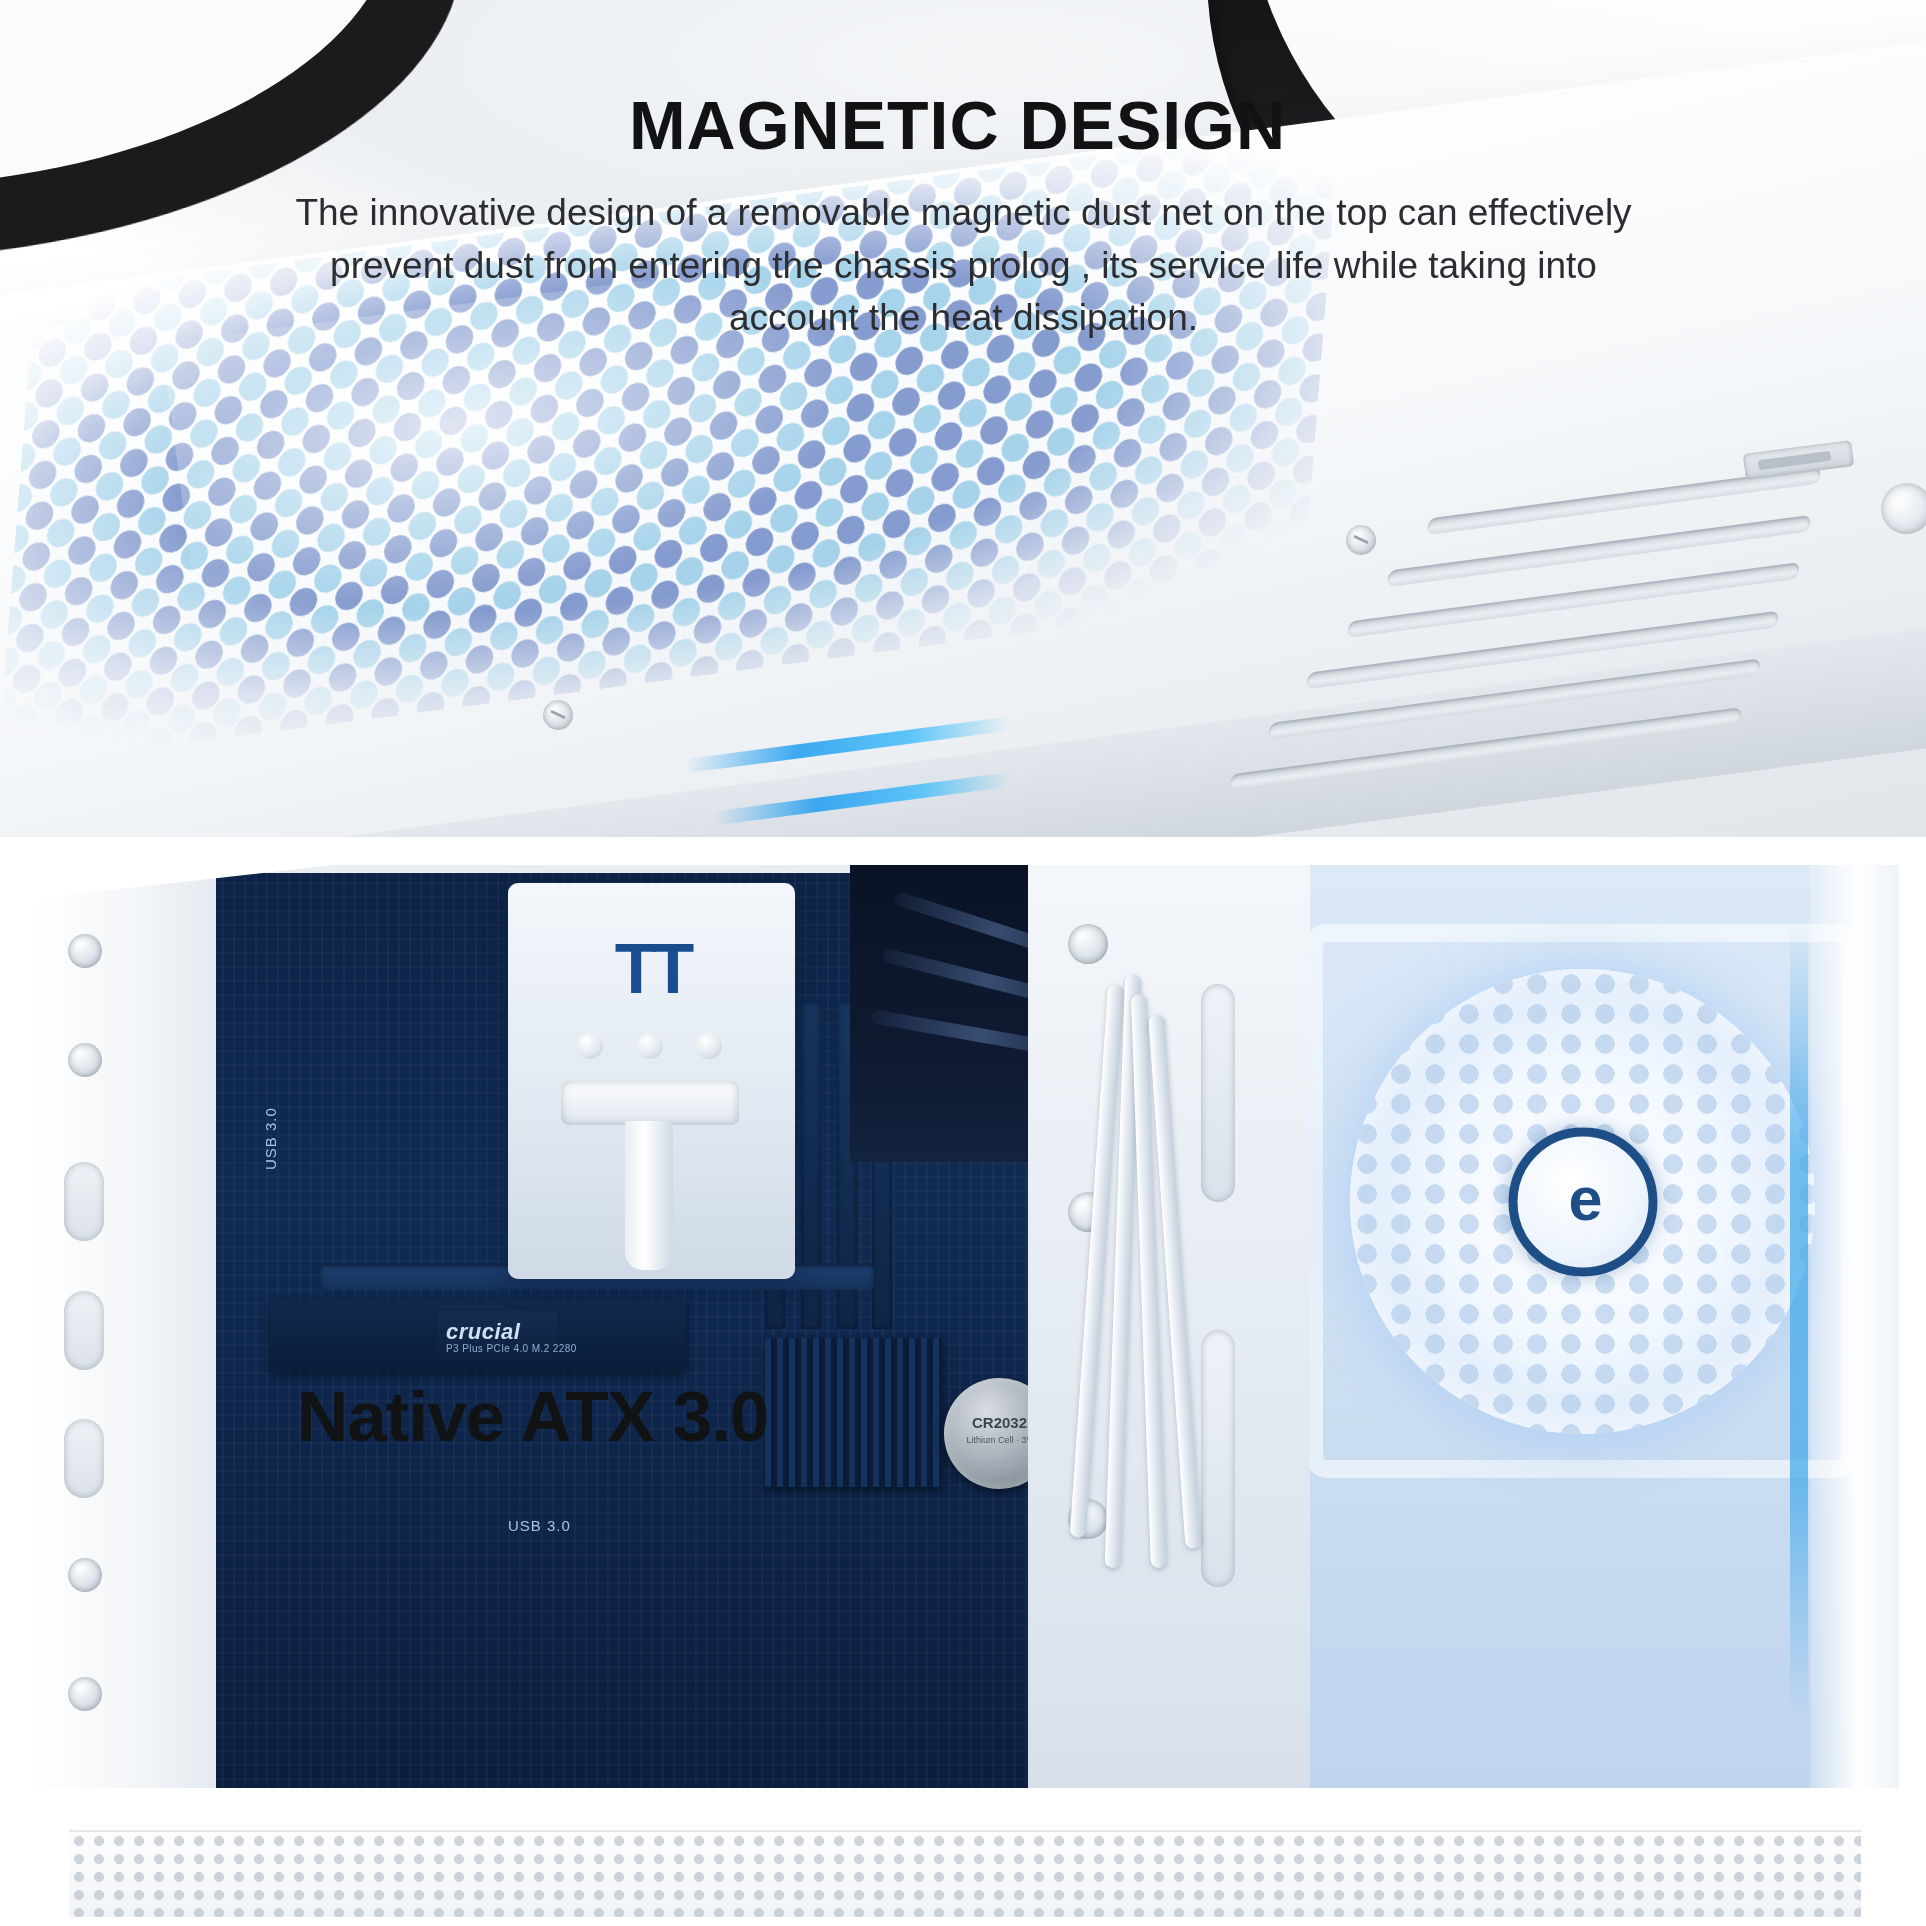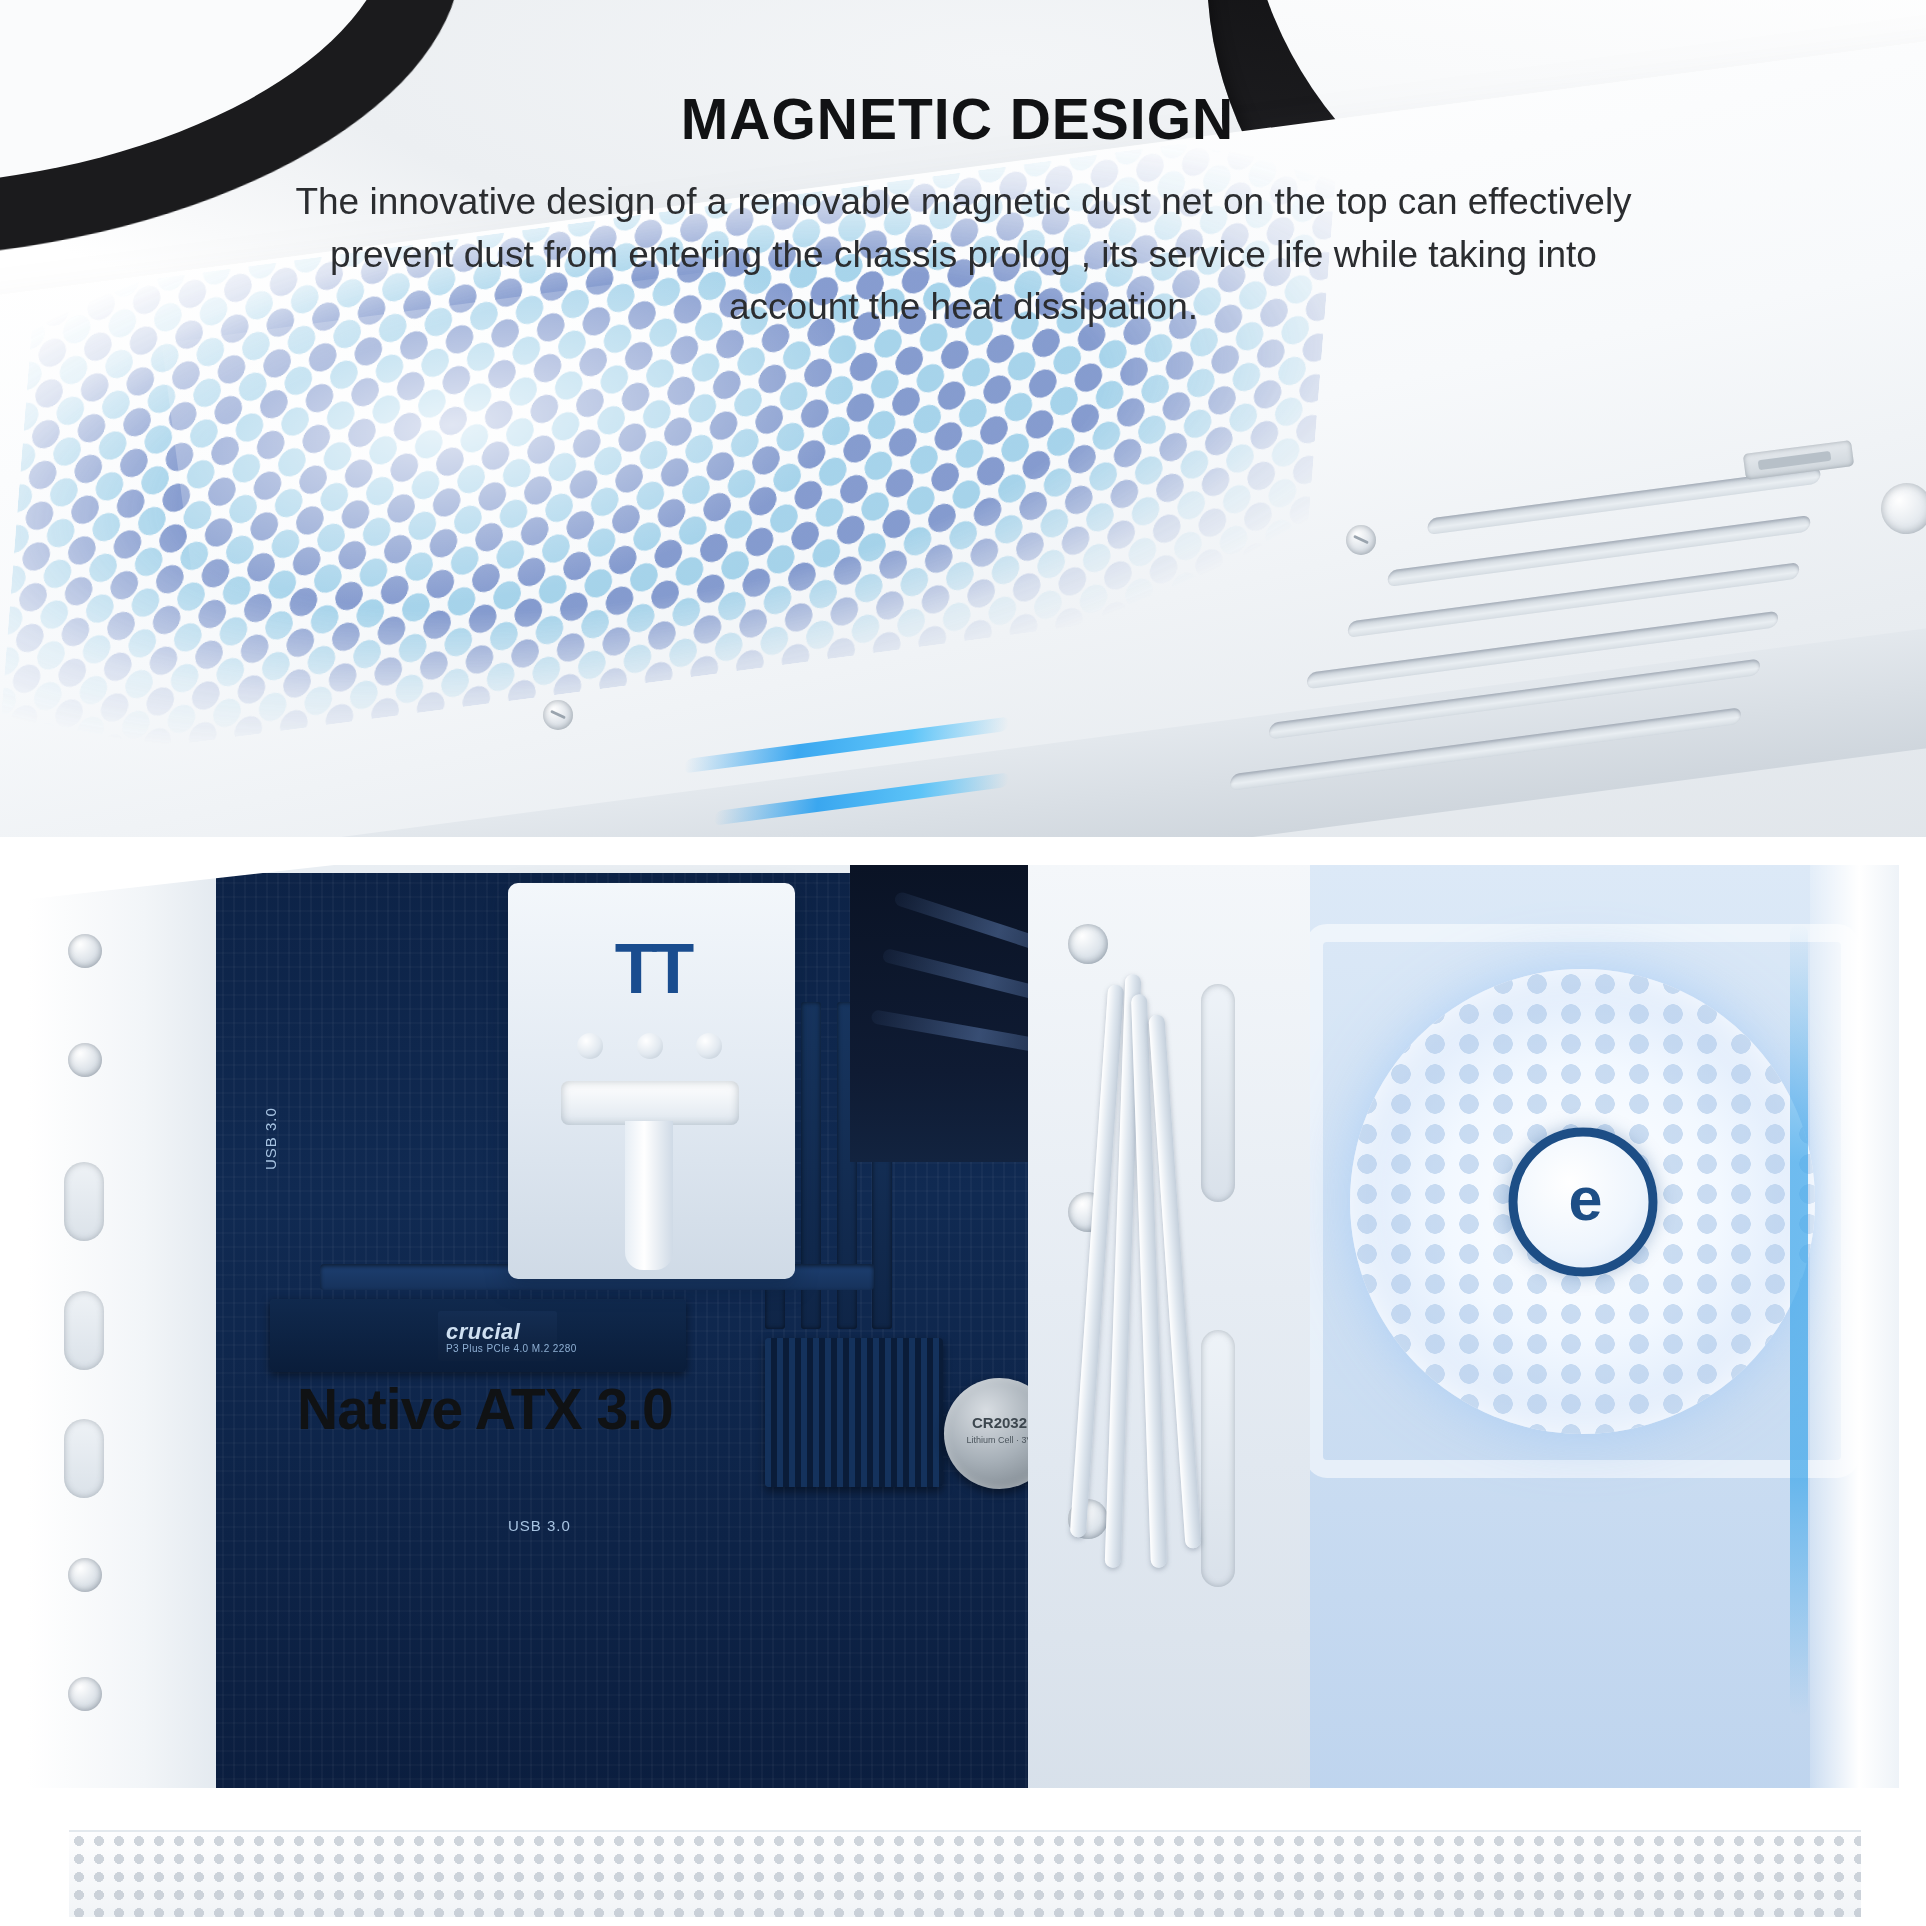--- a/index.html
+++ b/index.html
@@ -218,21 +218,21 @@
   
   .top-text {
     position: absolute;
     left: 0;
     top: 91px;
     width: 1927px;
     text-align: center;
     z-index: 40;
   }
   .headline-top {
-    font-size: 57px;
+    font-size: 68px;
     font-weight: 700;
     letter-spacing: 1px;
     color: #111214;
     line-height: 1;
     margin: 0 12px 28px 0;
   }
   .sub-top {
     font-size: 37px;
     line-height: 1.42;
     color: #2b2d30;
@@ -664,21 +664,21 @@
     inset: 0;
     background-image: radial-gradient(circle, rgba(170,180,192,.55) 36%, rgba(255,255,255,0) 38%);
     background-size: 20px 18px;
   }
 
   
   .headline-bottom {
     position: absolute;
     left: 297px;
     top: 1376px;
-    font-size: 57px;
+    font-size: 71px;
     font-weight: 700;
     color: #101214;
     letter-spacing: -1px;
     z-index: 60;
     margin: 0;
   }
   .sub-bottom {
     position: absolute;
     left: 292px;
     top: 1498px;

